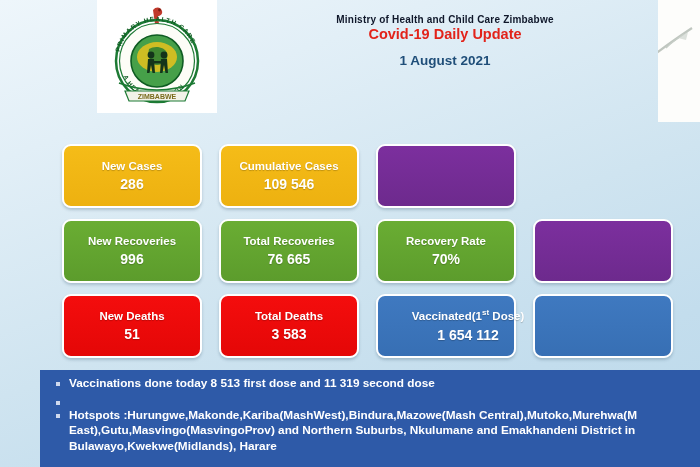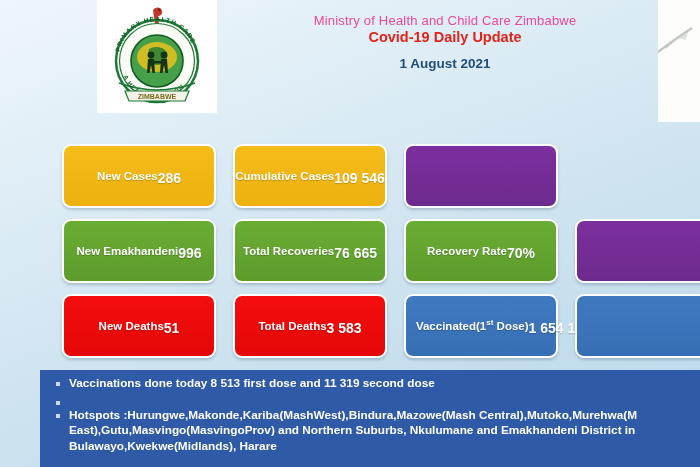--- a/index.html
+++ b/index.html
@@ -18,21 +18,21 @@
     position:absolute;left:97px;top:0px;
     width:120px;height:113px;background:#ffffff;
     display:flex;align-items:center;justify-content:center;
   }
   .logo-emblem{position:relative;width:104px;height:104px;}
   .titles{
     position:absolute;left:230px;top:14px;width:430px;
     text-align:center;
   }
   .t-ministry{
-    font-size:13px;font-weight:normal;color:#ec4899;letter-spacing:.2px;
+    font-size:10px;font-weight:bold;color:#0f172a;letter-spacing:.2px;
     line-height:1.1;
   }
   .t-subtitle{
     margin-top:1px;font-size:14.5px;font-weight:bold;color:#e2231a;
   }
   .t-date{
     margin-top:11px;font-size:13.5px;font-weight:bold;color:#1f4e79;
   }
   .corner-img{
     position:absolute;right:0;top:0;width:42px;height:122px;
@@ -40,24 +40,24 @@
   }
   .corner-img svg{position:absolute;left:-14px;top:14px;opacity:.55;}
 
   
   .grid{
     position:absolute;left:62px;top:144px;
     width:700px;
   }
   .row{display:flex;gap:17px;margin-bottom:11px;}
   .card{
-    width:154px;height:64px;border-radius:9px;
+    width:140px;height:64px;border-radius:9px;
     border:2px solid #ffffff;
     box-sizing:border-box;
-    display:flex;flex-direction:row;align-items:center;justify-content:center;
+    display:flex;flex-direction:column;align-items:center;justify-content:center;
     box-shadow:0 2px 3px rgba(40,70,95,.25);
     flex:none;
   }
   .card .lbl{
     font-size:11.5px;font-weight:bold;color:#ffffff;
     text-shadow:0 1px 1px rgba(0,0,0,.22);
     line-height:1.1;white-space:nowrap;
   }
   .card .val{
     font-size:14px;font-weight:bold;color:#ffffff;
@@ -169,21 +169,21 @@
       <span class="val">109 546</span>
     </div>
     <div class="card c-purple">
 
       <span class="val"></span>
     </div>
   </div>
 
   <div class="row">
     <div class="card c-green">
-      <span class="lbl">New Emakhandeni</span>
+      <span class="lbl">New Recoveries</span>
       <span class="val">996</span>
     </div>
     <div class="card c-green">
       <span class="lbl">Total Recoveries</span>
       <span class="val">76 665</span>
     </div>
     <div class="card c-green">
       <span class="lbl">Recovery Rate</span>
       <span class="val">70%</span>
     </div>

